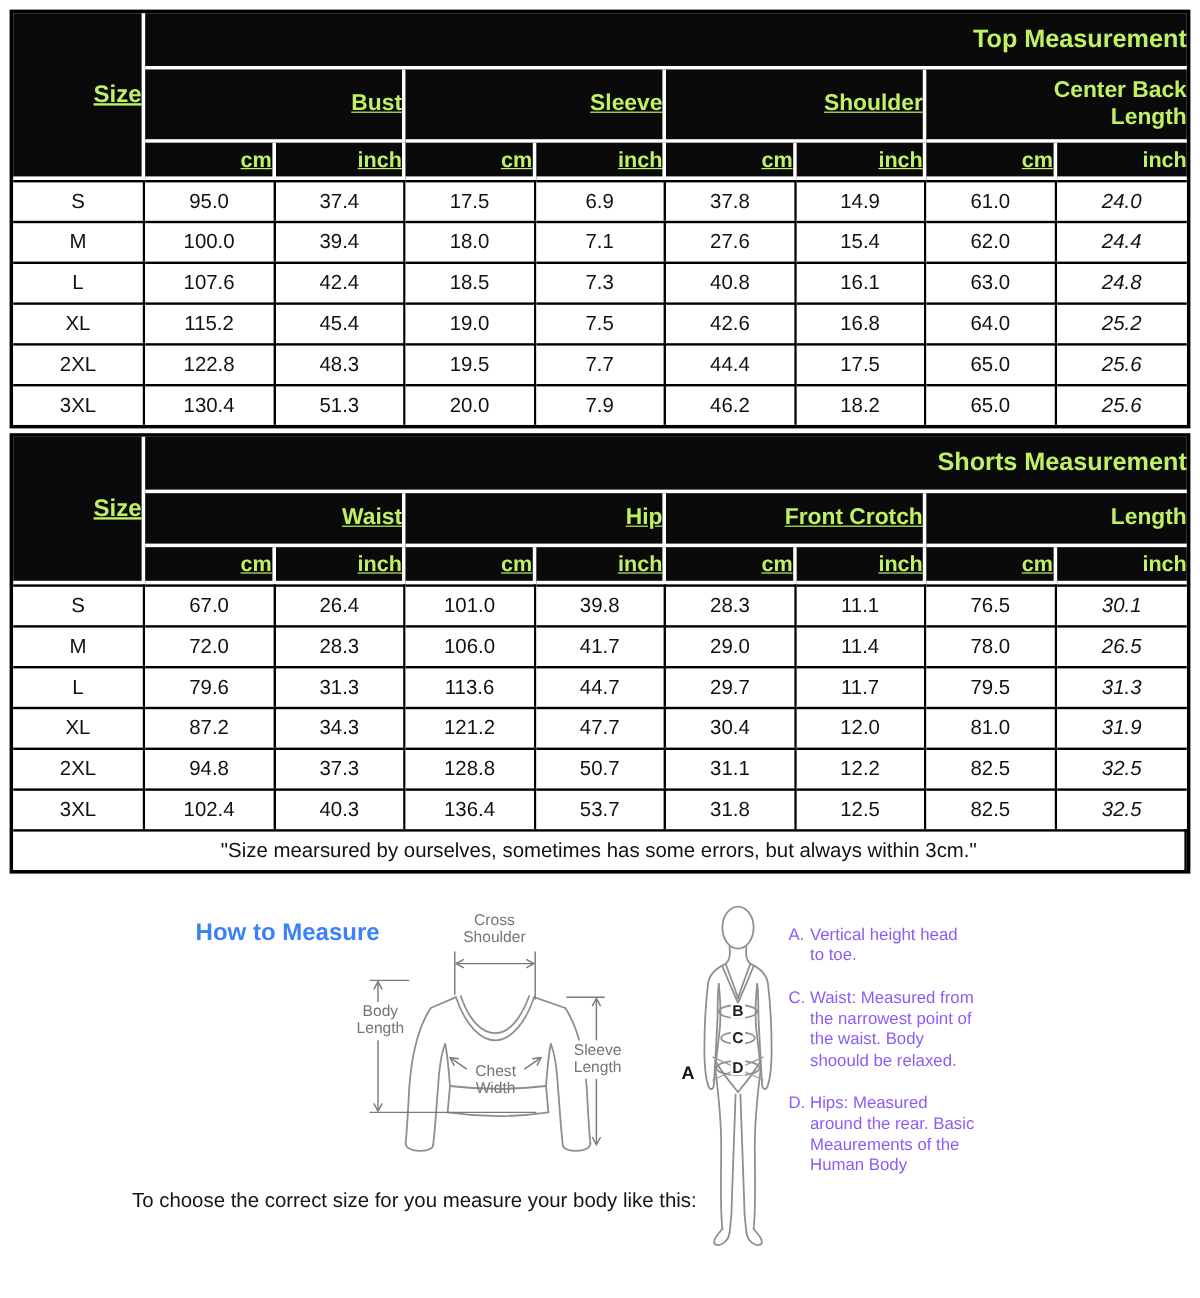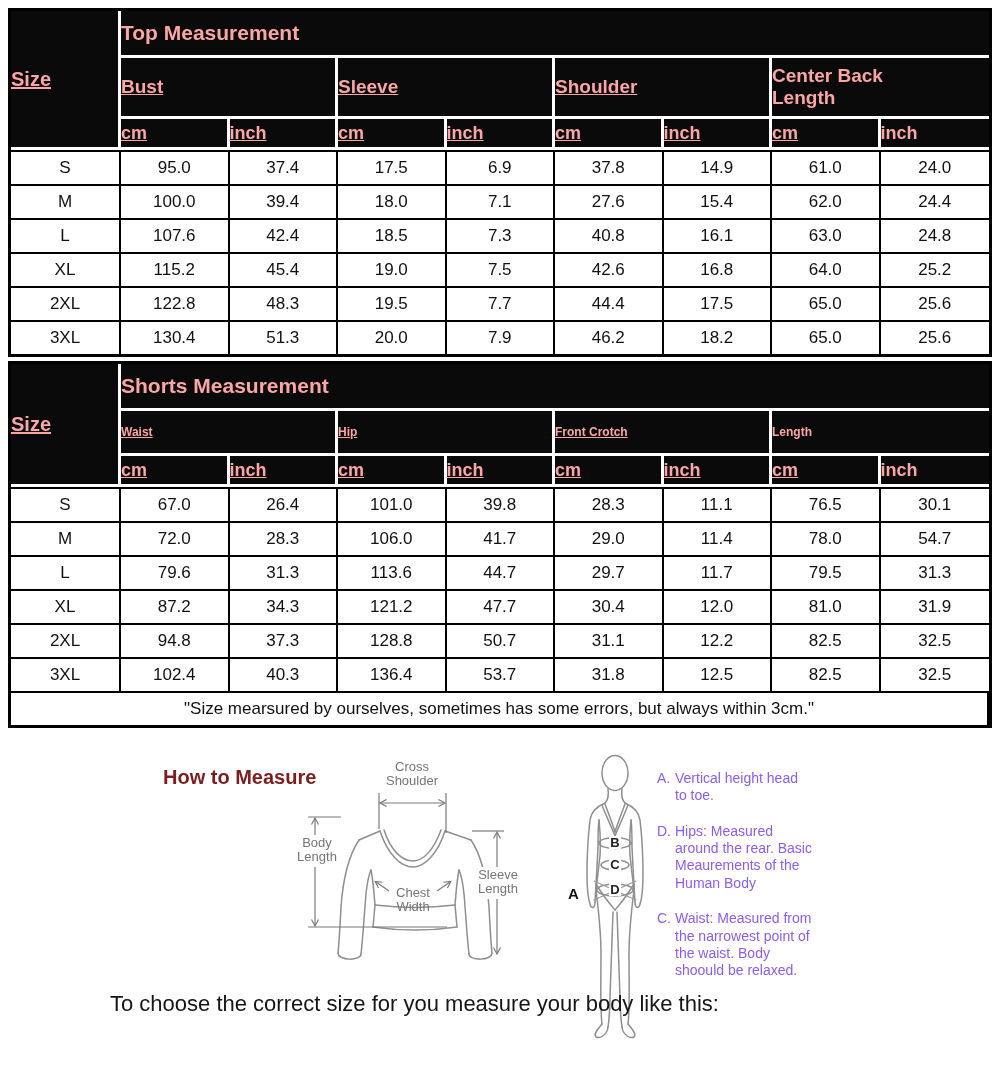--- a/index.html
+++ b/index.html
@@ -9,49 +9,49 @@
   }
 
   
   table.size-chart {
     border-collapse:separate; border-spacing:0; table-layout:fixed;
     width:984px; margin-left:8px; border:3px solid #000; background:#fff;
   }
   .tbl-top { margin-top:8px; }
   .tbl-shorts { margin-top:4px; }
   table.size-chart th {
-    background:#0a0a0a; color:#fca5a5; font-weight:bold; text-align:left;
+    background:#0a0a0a; color:#bef264; font-weight:bold; text-align:right;
     padding:0; vertical-align:middle;
   }
   table.size-chart td {
     background:#fff; color:#111; text-align:center; vertical-align:middle;
     border-top:2px solid #000; border-right:2px solid #000;
     font-size:17px; height:32px; padding:0;
   }
-  table.size-chart td.last-col { border-right:none; }
+  table.size-chart td.last-col { border-right:none;font-style:italic; }
   .sep-r { border-right:3px solid #fff;text-decoration:underline; }
   .sep-b { border-bottom:3px solid #fff; }
   th.t-title  { height:44px; font-size:21px; }
   th.t-size   { font-size:20px; }
   th.t-group  { height:58px; font-size:19px; line-height:1.15; }
-  th.t-group-sm { height:42px; font-size:12px; }
+  th.t-group-sm { height:42px; font-size:19px; }
   th.t-unit   { height:28px; font-size:18px;margin-top:40px; }
   td.note-cell {
     height:34px; font-size:16.5px; border-right:none;
   }
   th.t-group .wrap { display:inline-block; width:170px; }
 
   
   .hm-title {
     position:absolute; left:163px; top:766px;
-    font-size:20px; font-weight:bold; color:#7f1d1d;
+    font-size:20px; font-weight:bold; color:#3b82f6;
   }
   .hm-footer {
     position:absolute; left:110px; top:991px;
-    font-size:22px; color:#151515;
+    font-size:17px; color:#151515;
   }
   .garment-svg { position:absolute; left:285px; top:757px; }
   .figure-svg  { position:absolute; left:563px; top:752px; }
   .instructions {
     position:absolute; left:657px; top:770px; width:156px;
     font-size:14px; line-height:1.24; color:#8b5cf6;
   }
   .instr { padding-left:18px; margin-bottom:18px; }
   .instr-label { display:inline-block; width:18px; margin-left:-18px; }
 
@@ -221,21 +221,21 @@
     </tr>
     <tr>
       <td>M</td>
       <td>72.0</td>
       <td>28.3</td>
       <td>106.0</td>
       <td>41.7</td>
       <td>29.0</td>
       <td>11.4</td>
       <td>78.0</td>
-      <td class="last-col">54.7</td>
+      <td class="last-col">26.5</td>
     </tr>
     <tr>
       <td>L</td>
       <td>79.6</td>
       <td>31.3</td>
       <td>113.6</td>
       <td>44.7</td>
       <td>29.7</td>
       <td>11.7</td>
       <td>79.5</td>
@@ -372,22 +372,22 @@
       <text class="flt" x="52" y="142">D</text>
       <text class="fla" x="5" y="147">A</text>
     </g>
   </svg>
 
   <div class="instructions">
     <div class="instr">
       <span class="instr-label">A.</span><span>Vertical height head to toe.</span>
     </div>
     <div class="instr">
+      <span class="instr-label">C.</span><span>Waist: Measured from the narrowest point of the waist. Body shoould be relaxed.</span>
+    </div>
+    <div class="instr">
       <span class="instr-label">D.</span><span>Hips: Measured around the rear. Basic Meaurements of the Human Body</span>
     </div>
-    <div class="instr">
-      <span class="instr-label">C.</span><span>Waist: Measured from the narrowest point of the waist. Body shoould be relaxed.</span>
-    </div>
   </div>
 
   <div class="hm-footer">To choose the correct size for you measure your body like this:</div>
 
 </div>
 
 </body></html>

